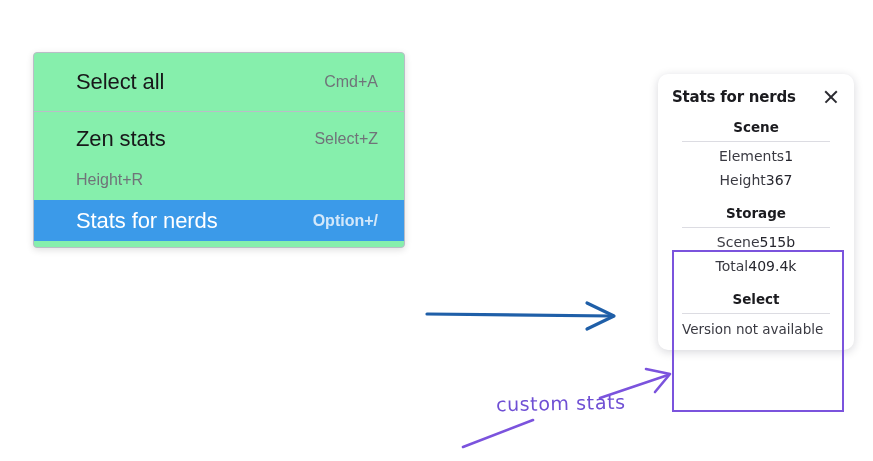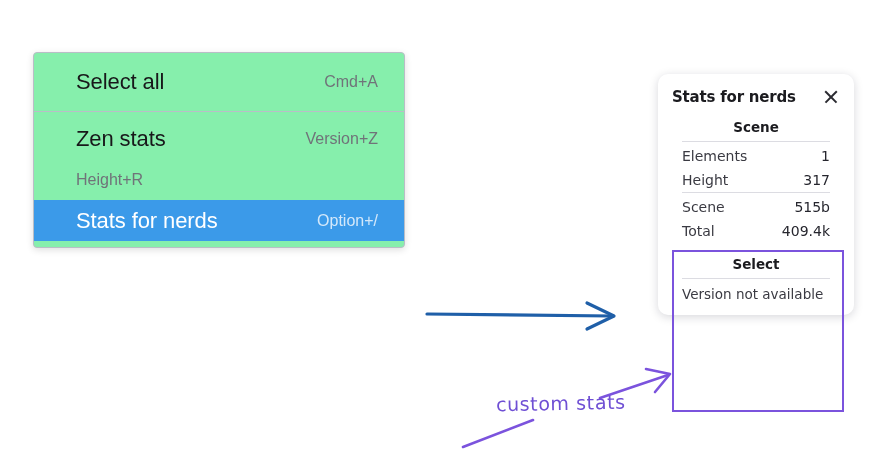--- a/index.html
+++ b/index.html
@@ -53,21 +53,21 @@
   }
   .menu-item .mi-shortcut {
     font-size: 16px;
     color: #707379;
     white-space: nowrap;
   }
   .menu-item.selected {
     background: #3b9ae9;
   }
   .menu-item.selected .mi-label { color: #ffffff; }
-  .menu-item.selected .mi-shortcut { color: #d3e8fa; }
+  .menu-item.selected .mi-shortcut { color: #d3e8fa; font-weight: bold; }
 
   
   #stats-panel {
     position: absolute;
     left: 658px;
     top: 74px;
     width: 196px;
     background: #ffffff;
     border-radius: 10px;
     box-shadow: 0 2px 10px rgba(20,20,40,0.17);
@@ -111,21 +111,21 @@
     color: #1b1b1f;
     padding: 13px 0 6px 0;
   }
   .sec-rule {
     height: 1px;
     background: #dcdce2;
     margin: 0 0 2px 0;
   }
   .stat-row {
     display: flex;
-    justify-content: space-between;
+    justify-content: center;
     align-items: baseline;
     font-size: 14px;
     color: #3a3a42;
     padding: 4px 0 4px 0;
     line-height: 1.15;
   }
   .stat-row .sr-value { color: #26262e; }
   .stat-note {
     font-size: 13.5px;
     color: #3a3a42;
@@ -174,21 +174,21 @@
       <span class="mi-label">Select all</span>
       <span class="mi-shortcut">Cmd+A</span>
     </div>
   </div>
 
   <div class="menu-divider"></div>
 
   <div class="menu-section">
     <div class="menu-item">
       <span class="mi-label">Zen stats</span>
-      <span class="mi-shortcut">Version+Z</span>
+      <span class="mi-shortcut">Select+Z</span>
     </div>
     <div class="menu-item">
       <span class="mi-shortcut">Height+R</span>
     </div>
     <div class="menu-item selected">
       <span class="mi-label">Stats for nerds</span>
       <span class="mi-shortcut">Option+/</span>
     </div>
   </div>
 
@@ -204,23 +204,24 @@
   <div class="stats-inner">
 
     <div class="sec-head">Scene</div>
     <div class="sec-rule"></div>
     <div class="stat-row">
       <span class="sr-label">Elements</span>
       <span class="sr-value">1</span>
     </div>
     <div class="stat-row">
       <span class="sr-label">Height</span>
-      <span class="sr-value">317</span>
-    </div>
-
+      <span class="sr-value">367</span>
+    </div>
+
+    <div class="sec-head">Storage</div>
     <div class="sec-rule"></div>
     <div class="stat-row">
       <span class="sr-label">Scene</span>
       <span class="sr-value">515b</span>
     </div>
     <div class="stat-row">
       <span class="sr-label">Total</span>
       <span class="sr-value">409.4k</span>
     </div>
 

